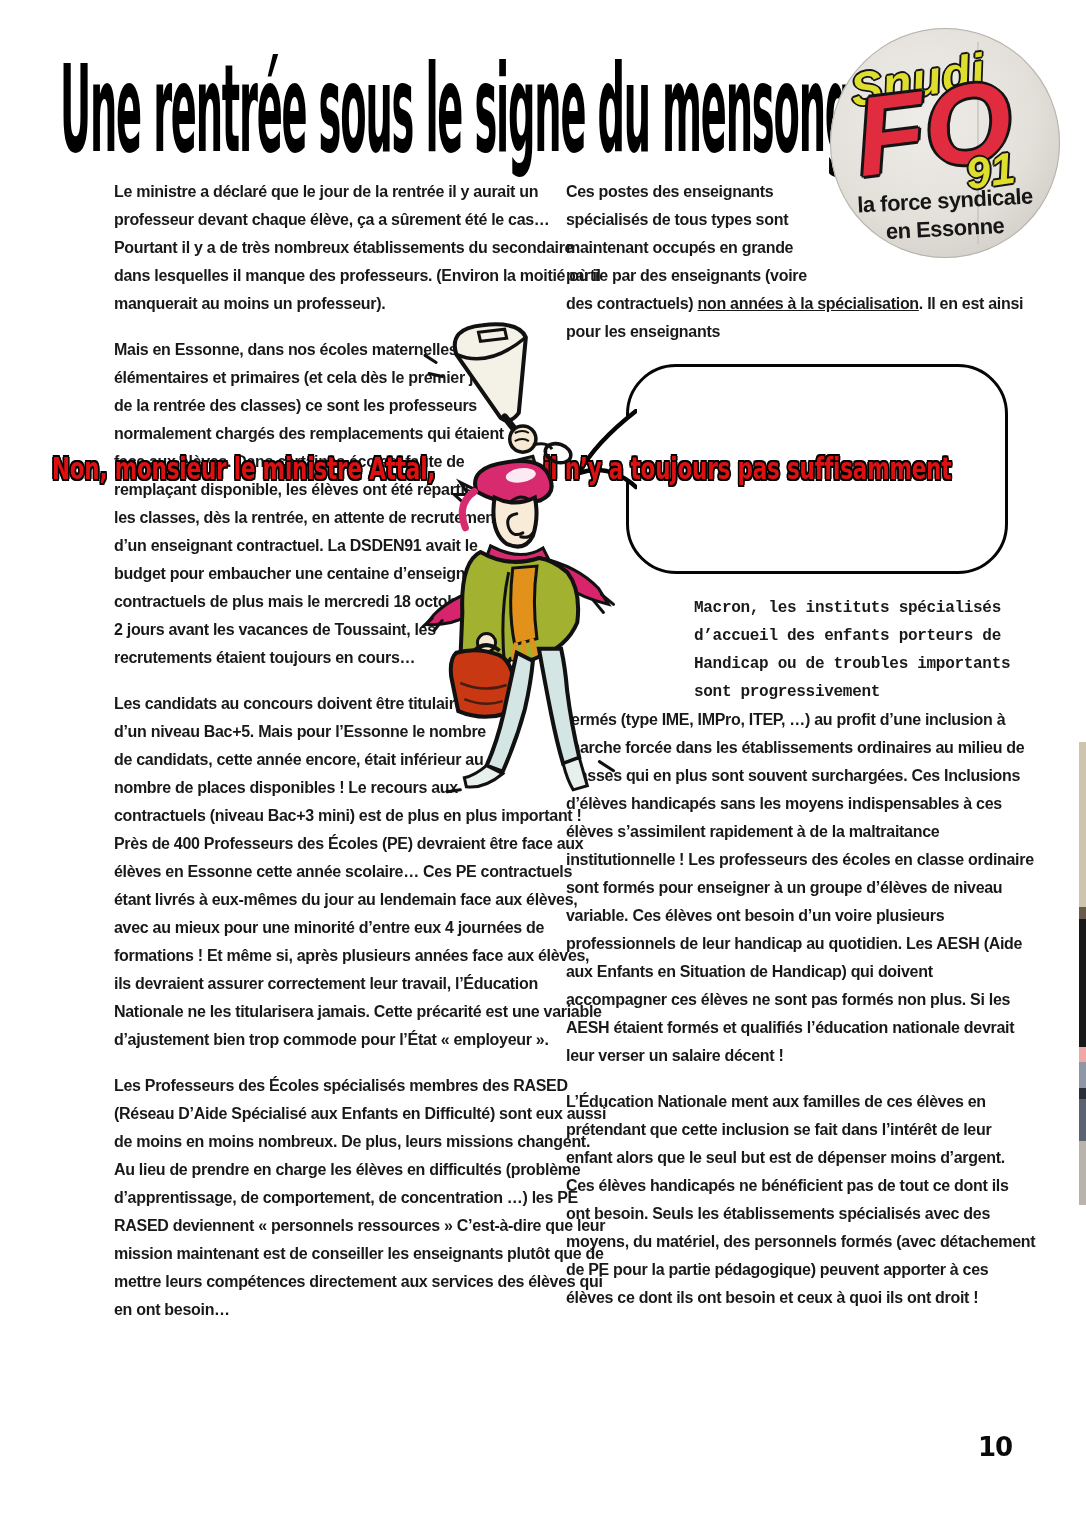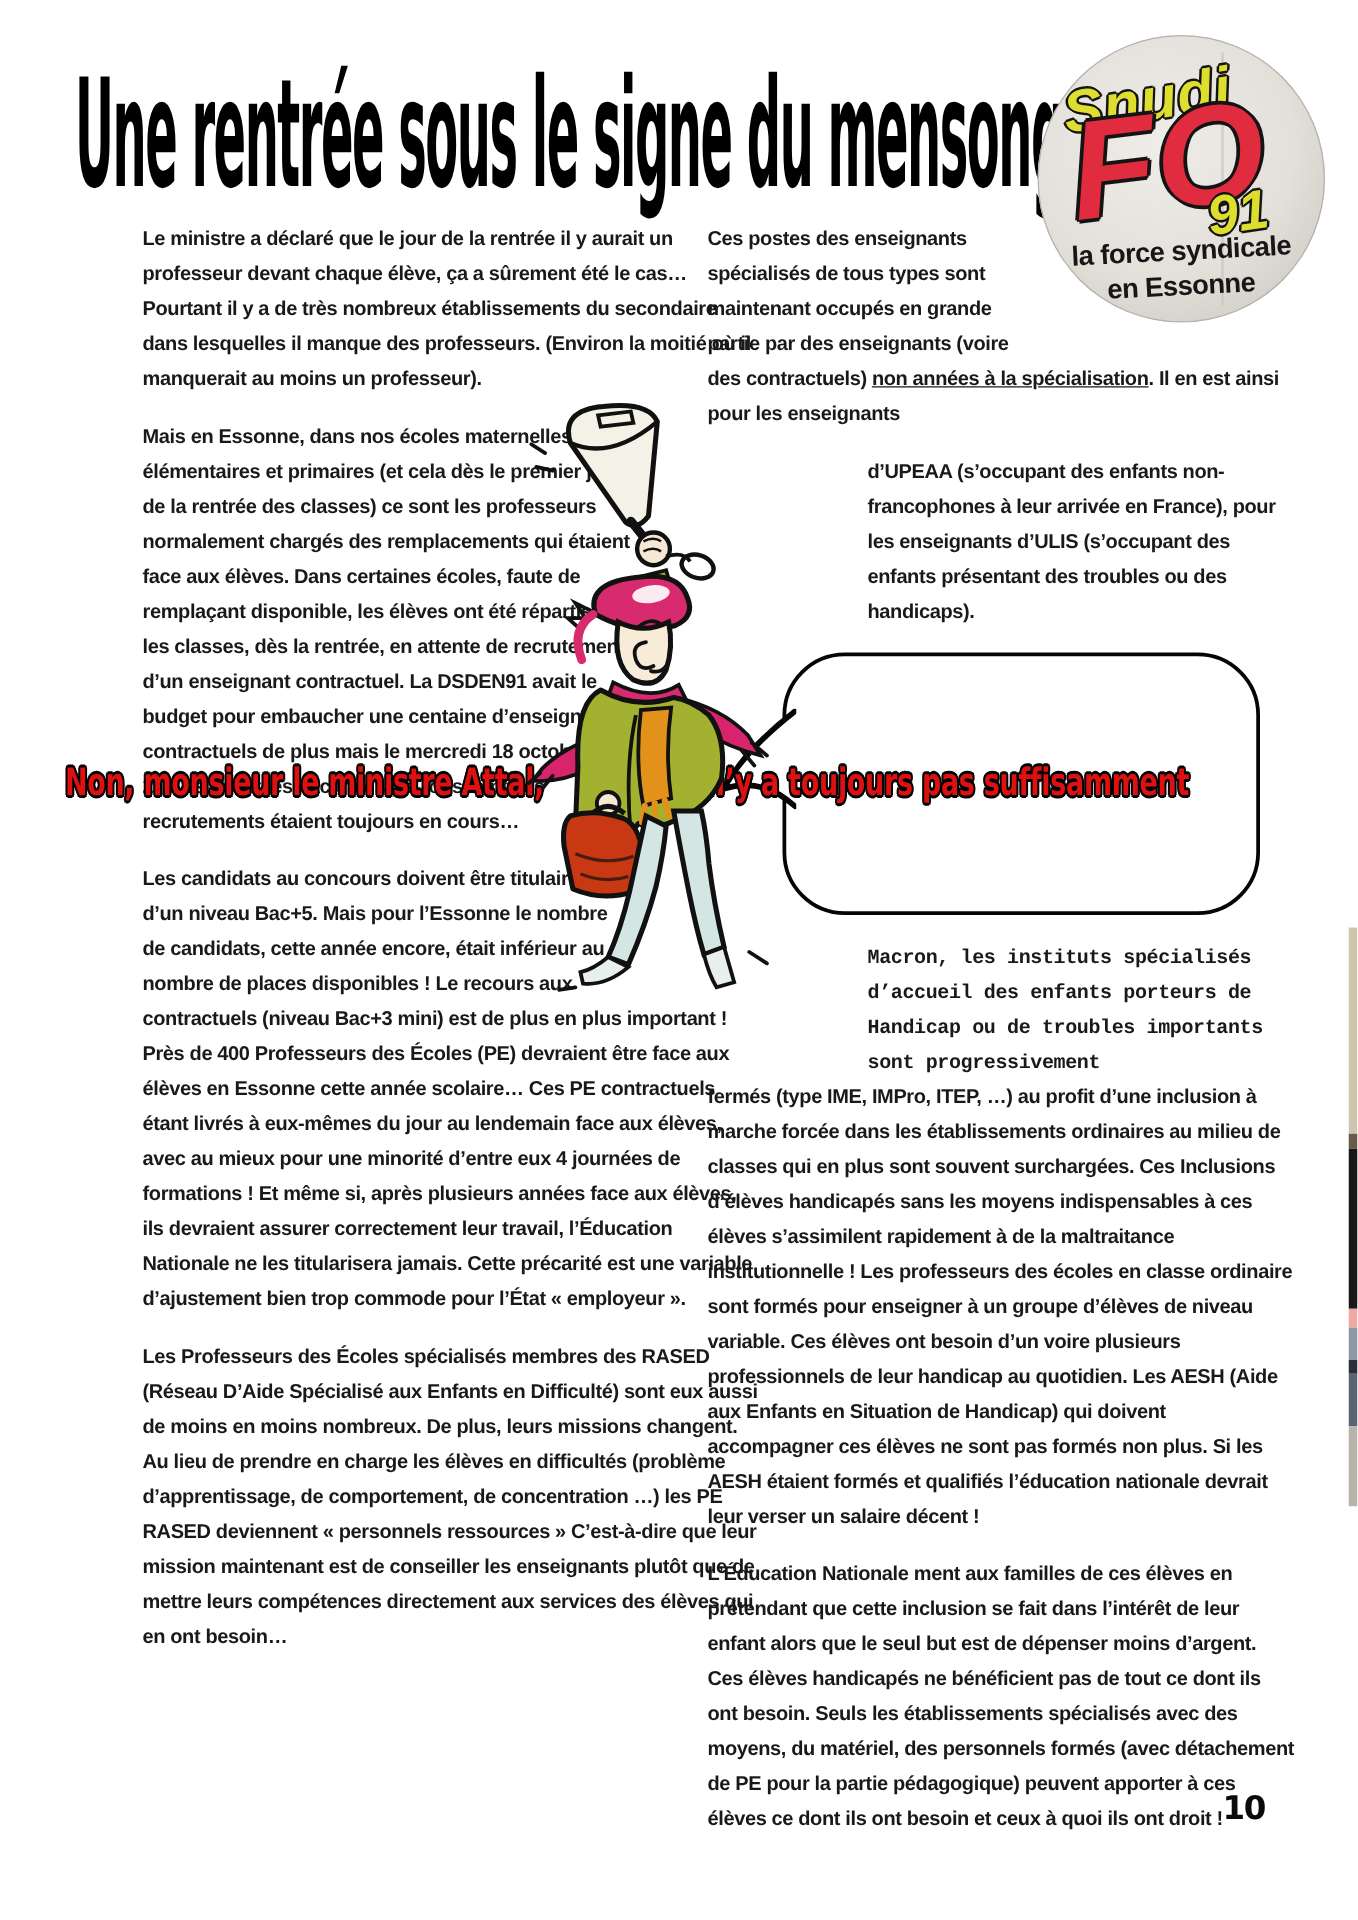--- a/index.html
+++ b/index.html
@@ -105,21 +105,20 @@
 <div class="col col-left">
   <p>Le ministre a déclaré que le jour de la rentrée il y aurait un professeur devant chaque élève, ça a sûrement été le cas… Pourtant il y a de très nombreux établissements du secondaire dans lesquelles il manque des professeurs. (Environ la moitié où il manquerait au moins un professeur).</p>
   <p class="p-narrow">Mais en Essonne, dans nos écoles maternelles, élémentaires et primaires (et cela dès le premier jour de la rentrée des classes) ce sont les professeurs normalement chargés des remplacements qui étaient face aux élèves. Dans certaines écoles, faute de remplaçant disponible, les élèves ont été répartis dans les classes, dès la rentrée, en attente de recrutement d’un enseignant contractuel. La DSDEN91 avait le budget pour embaucher une centaine d’enseignants contractuels de plus mais le mercredi 18 octobre soit 2 jours avant les vacances de Toussaint, les recrutements étaient toujours en cours…</p>
   <p><span class="spacer-r sp-cartoon"></span><span>Les candidats au concours doivent être titulaire d’un niveau Bac+5. Mais pour l’Essonne le nombre de candidats, cette année encore, était inférieur au nombre de places disponibles ! Le recours aux contractuels (niveau Bac+3 mini) est de plus en plus important ! Près de 400 Professeurs des Écoles (PE) devraient être face aux élèves en Essonne cette année scolaire… Ces PE contractuels étant livrés à eux-mêmes du jour au lendemain face aux élèves, avec au mieux pour une minorité d’entre eux 4 journées de formations ! Et même si, après plusieurs années face aux élèves, ils devraient assurer correctement leur travail, l’Éducation Nationale ne les titularisera jamais. Cette précarité est une variable d’ajustement bien trop commode pour l’État « employeur ».</span></p>
   <p>Les Professeurs des Écoles spécialisés membres des RASED (Réseau D’Aide Spécialisé aux Enfants en Difficulté) sont eux aussi de moins en moins nombreux. De plus, leurs missions changent. Au lieu de prendre en charge les élèves en difficultés (problème d’apprentissage, de comportement, de concentration …) les PE RASED deviennent « personnels ressources » C’est-à-dire que leur mission maintenant est de conseiller les enseignants plutôt que de mettre leurs compétences directement aux services des élèves qui en ont besoin…</p>
 </div>
 
 <div class="col col-right">
   <p><span class="spacer-r sp-logo"></span><span>Ces postes des enseignants spécialisés de tous types sont maintenant occupés en grande partie par des enseignants (voire des contractuels) </span><span class="u">non années à la spécialisation</span><span>. Il en est ainsi pour les enseignants</span></p>
   <div class="indent">
-    <p>d’UPEAA (s’occupant des enfants non-francophones à leur arrivée en France), pour les enseignants d’ULIS (s’occupant des enfants présentant des troubles ou des handicaps).</p>
   </div>
 
   <div class="bubble">
     <svg class="bubble-tail" viewBox="0 0 60 90" xmlns="http://www.w3.org/2000/svg">
       <path d="M58,2 Q18,34 2,64 Q32,54 58,78 Z" fill="#ffffff"></path>
       <path d="M59,2 Q18,34 2,64 Q32,54 59,78" fill="none" stroke="#050505" stroke-width="4.5" stroke-linecap="round"></path>
     </svg>
     <div class="bline bline-1">Non, monsieur le ministre Attal,</div>
     <div class="bline bline-2">il n’y a toujours pas suffisamment</div>
     <div class="bline bline-3">de professeurs dans nos écoles en Essonne !</div>

